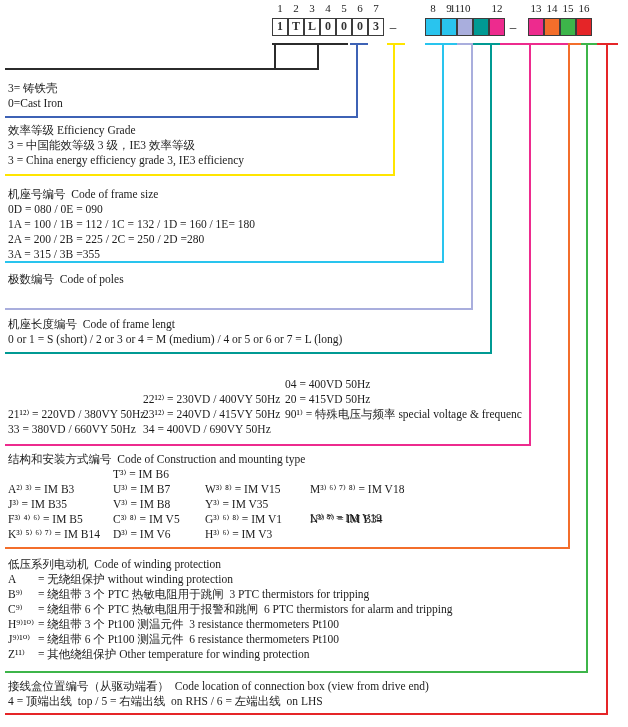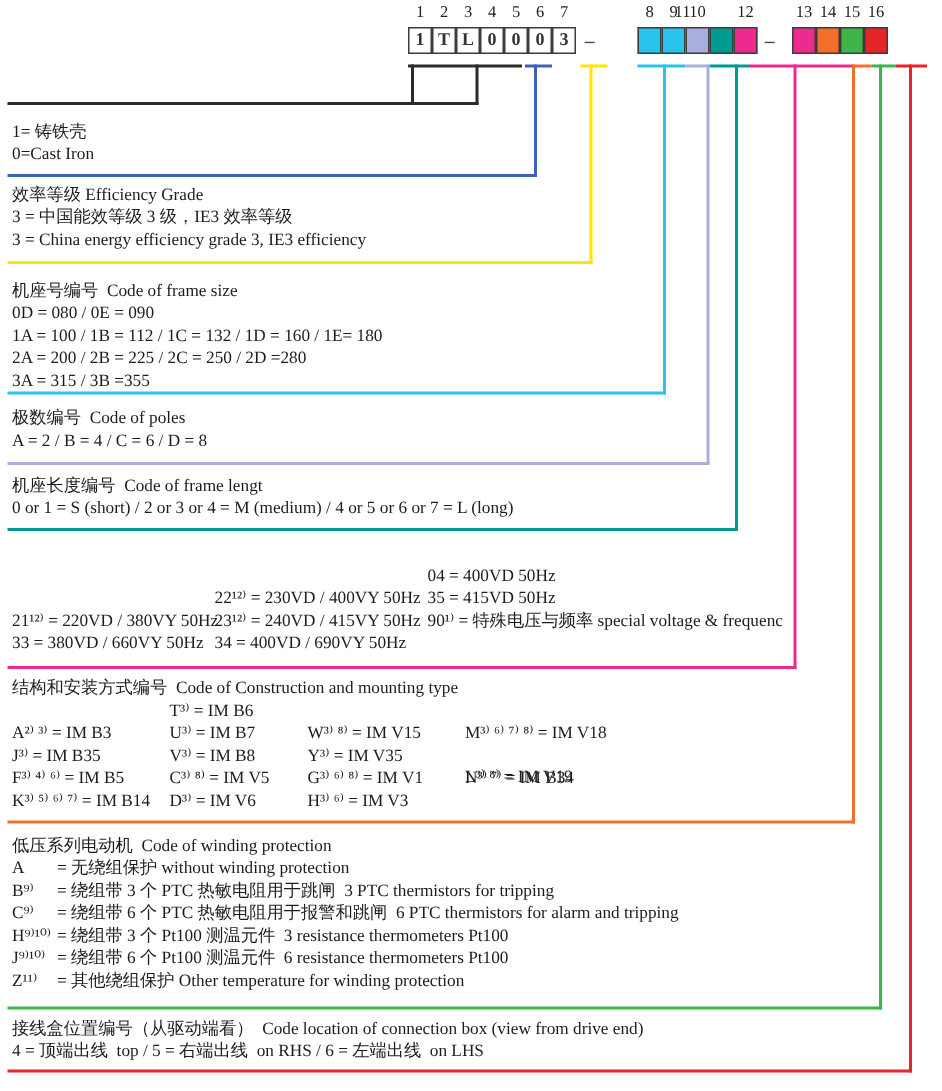--- a/index.html
+++ b/index.html
@@ -91,42 +91,41 @@
   <div class="ln ul ye" style="top:174px;width:390px"></div>
   <div class="ln ul cy" style="top:261px;width:439px"></div>
   <div class="ln ul lv" style="top:308px;width:468px"></div>
   <div class="ln ul te" style="top:352px;width:487px"></div>
   <div class="ln ul pk" style="top:444px;width:526px"></div>
   <div class="ln ul or" style="top:547px;width:565px"></div>
   <div class="ln ul gr" style="top:671px;width:583px"></div>
   <div class="ln ul rd" style="top:713px;width:603px"></div>
 
 
-  <div class="txt" style="left:8px;top:81px">1= 铸铁壳</div>
+  <div class="txt" style="left:8px;top:81px">3= 铸铁壳</div>
   <div class="txt" style="left:8px;top:96px">0=Cast Iron</div>
 
   <div class="txt" style="left:8px;top:123px">效率等级 Efficiency Grade</div>
   <div class="txt" style="left:8px;top:138px">3 = 中国能效等级 3 级，IE3 效率等级</div>
   <div class="txt" style="left:8px;top:153px">3 = China energy efficiency grade 3, IE3 efficiency</div>
 
   <div class="txt" style="left:8px;top:187px">机座号编号  Code of frame size</div>
   <div class="txt" style="left:8px;top:202px">0D = 080 / 0E = 090</div>
   <div class="txt" style="left:8px;top:217px">1A = 100 / 1B = 112 / 1C = 132 / 1D = 160 / 1E= 180</div>
   <div class="txt" style="left:8px;top:232px">2A = 200 / 2B = 225 / 2C = 250 / 2D =280</div>
   <div class="txt" style="left:8px;top:247px">3A = 315 / 3B =355</div>
 
   <div class="txt" style="left:8px;top:272px">极数编号  Code of poles</div>
-  <div class="txt" style="left:8px;top:287px">A = 2 / B = 4 / C = 6 / D = 8</div>
 
   <div class="txt" style="left:8px;top:317px">机座长度编号  Code of frame lengt</div>
   <div class="txt" style="left:8px;top:332px">0 or 1 = S (short) / 2 or 3 or 4 = M (medium) / 4 or 5 or 6 or 7 = L (long)</div>
 
   <div class="txt" style="left:285px;top:377px">04 = 400VD 50Hz</div>
   <div class="txt" style="left:143px;top:392px">22¹²⁾ = 230VD / 400VY 50Hz</div>
-  <div class="txt" style="left:285px;top:392px">35 = 415VD 50Hz</div>
+  <div class="txt" style="left:285px;top:392px">20 = 415VD 50Hz</div>
   <div class="txt" style="left:8px;top:407px">21¹²⁾ = 220VD / 380VY 50Hz</div>
   <div class="txt" style="left:143px;top:407px">23¹²⁾ = 240VD / 415VY 50Hz</div>
   <div class="txt" style="left:285px;top:407px">90¹⁾ = 特殊电压与频率 special voltage &amp; frequenc</div>
   <div class="txt" style="left:8px;top:422px">33 = 380VD / 660VY 50Hz</div>
   <div class="txt" style="left:143px;top:422px">34 = 400VD / 690VY 50Hz</div>
 
   <div class="txt" style="left:8px;top:452px">结构和安装方式编号  Code of Construction and mounting type</div>
   <div class="txt" style="left:113px;top:467px">T³⁾ = IM B6</div>
   <div class="txt" style="left:8px;top:482px">A²⁾ ³⁾ = IM B3</div>
   <div class="txt" style="left:113px;top:482px">U³⁾ = IM B7</div>

